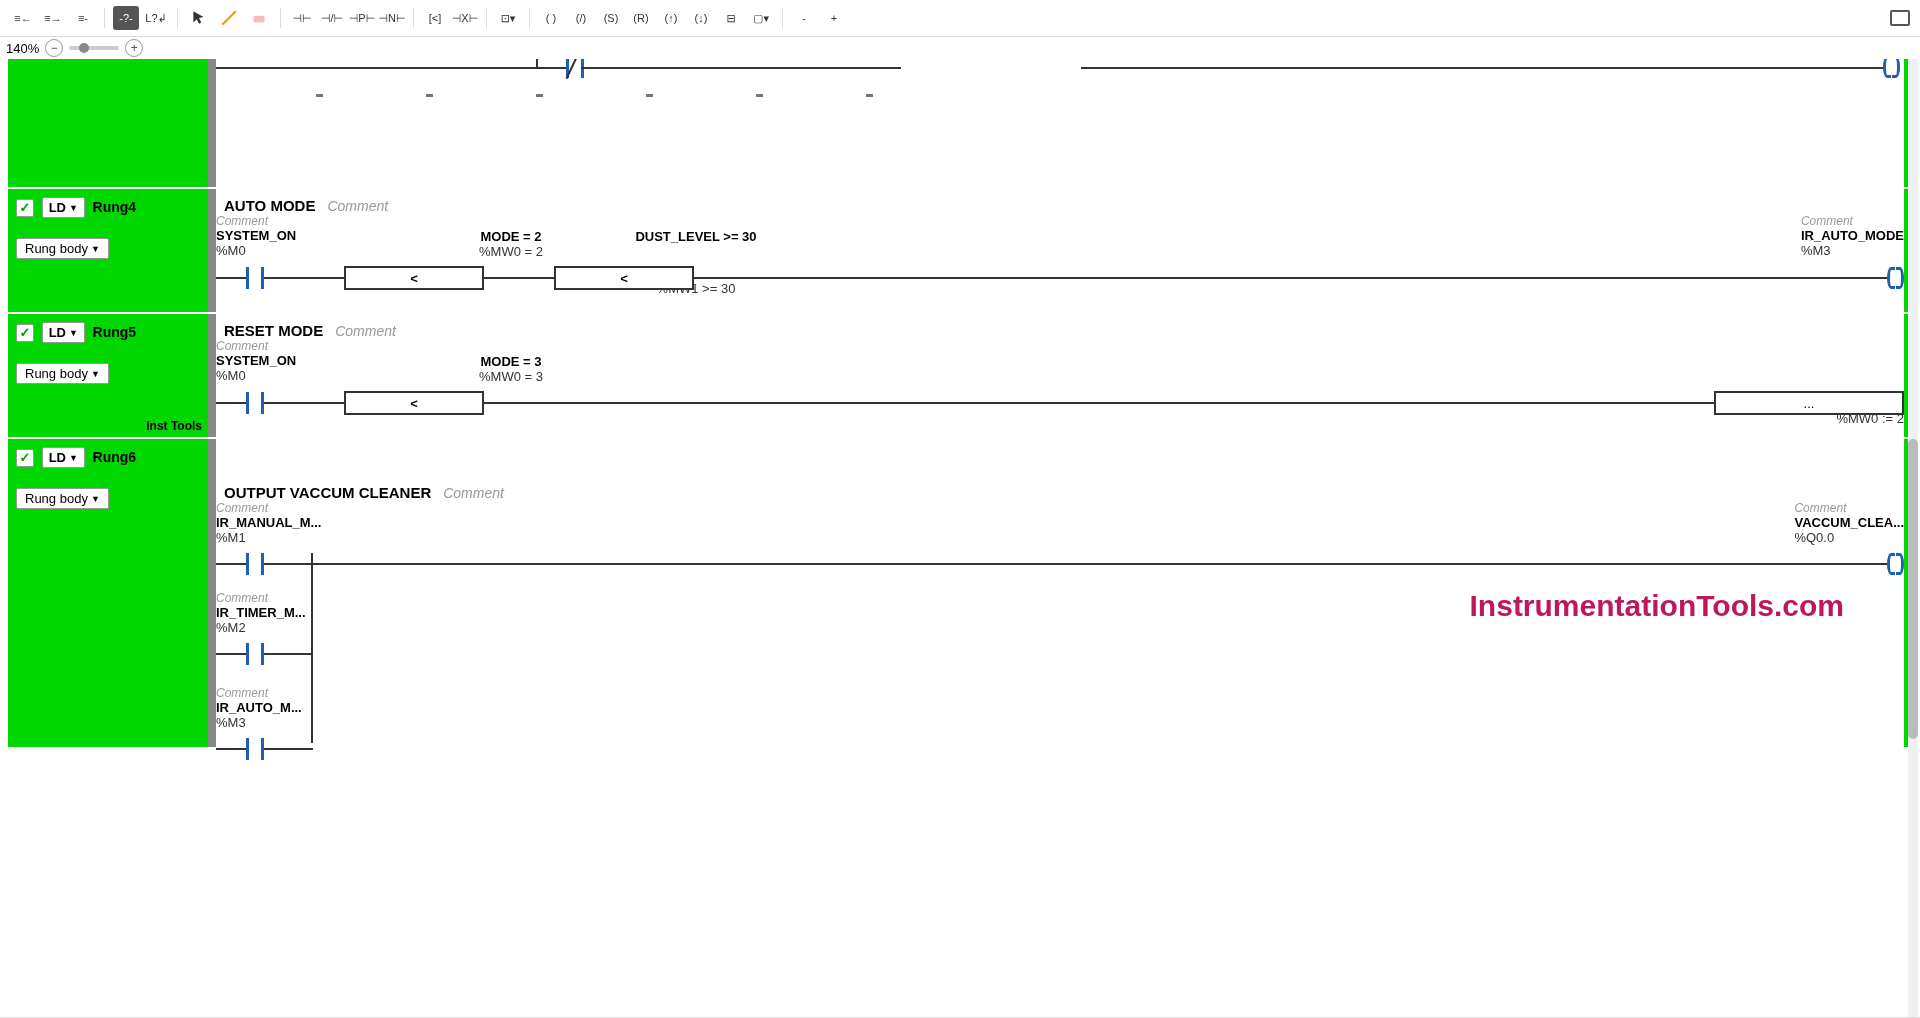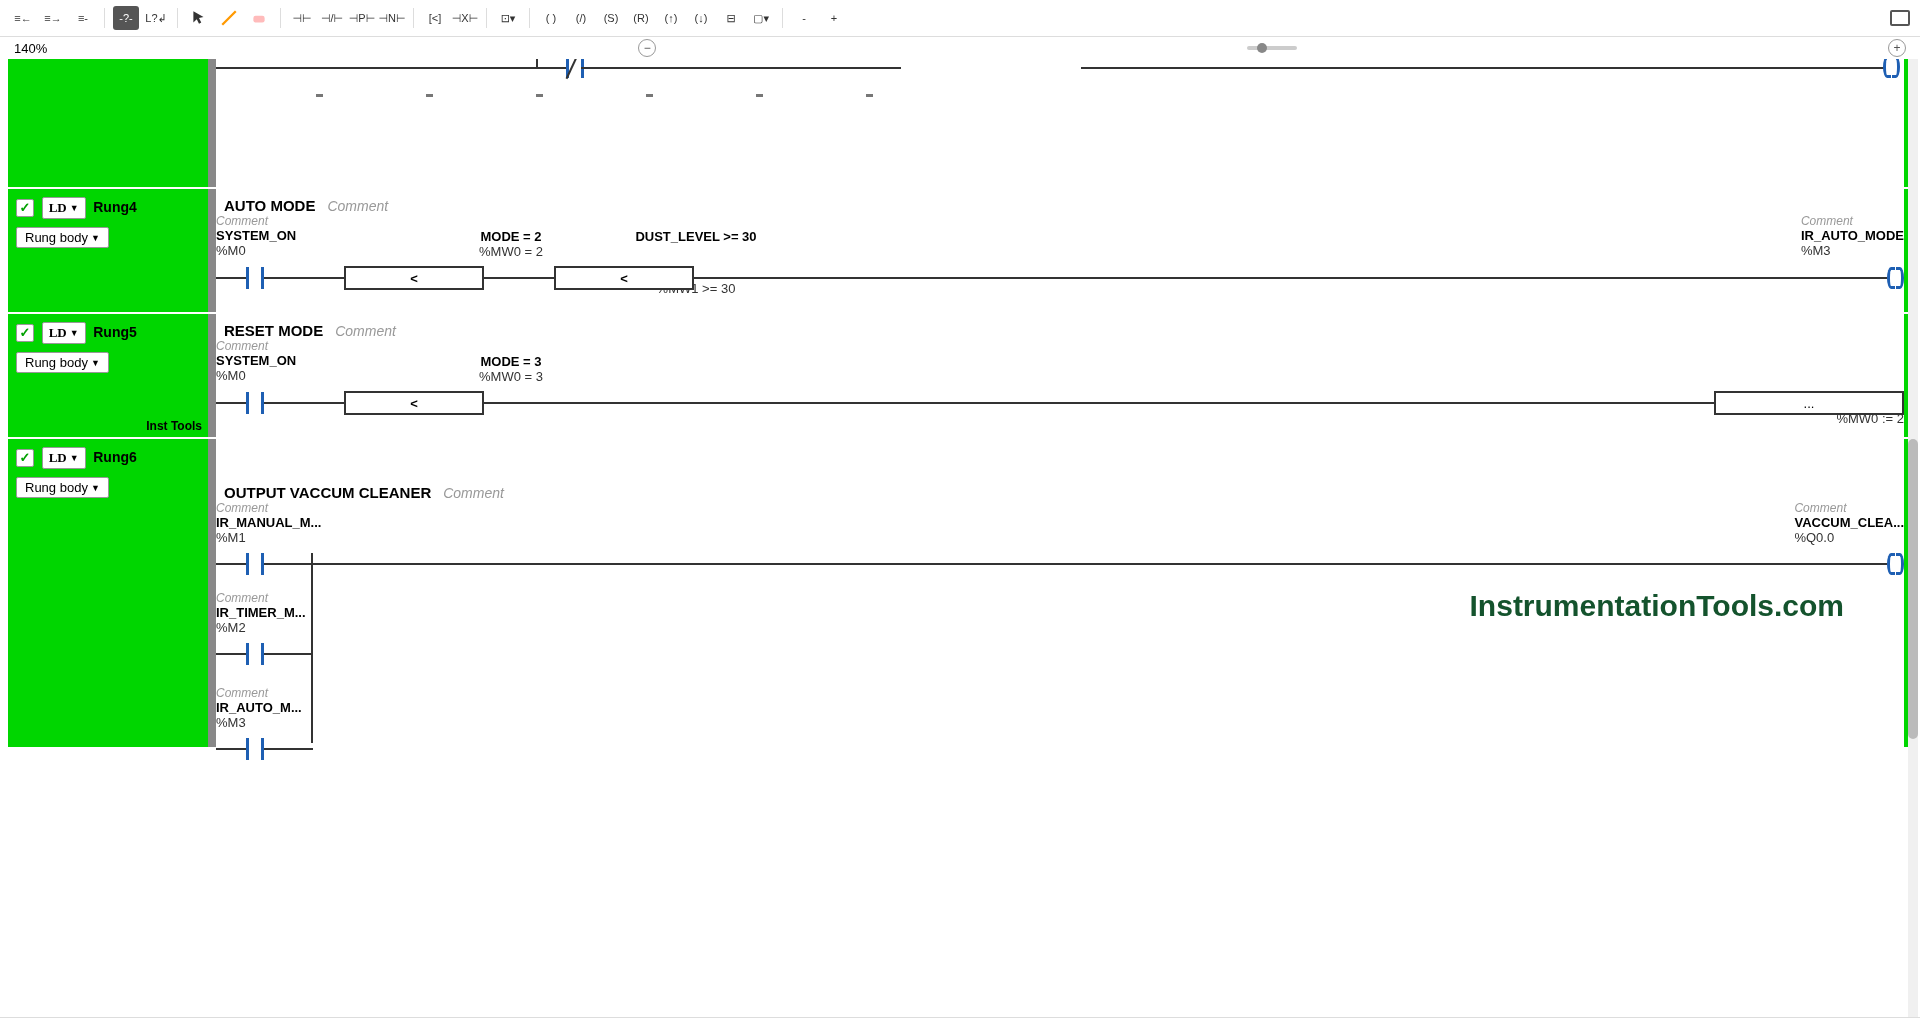--- a/index.html
+++ b/index.html
@@ -15,24 +15,24 @@
 .zoom-slider { width: 50px; height: 4px; background: #ccc; border-radius: 2px; position: relative; }
 .zoom-slider::after { content: ""; position: absolute; width: 10px; height: 10px; background: #888; border-radius: 50%; top: -3px; left: 10px; }
 .zoom-btn { width: 18px; height: 18px; border: 1px solid #999; border-radius: 50%; display: inline-flex; align-items: center; justify-content: center; font-size: 12px; color: #555; cursor: pointer; background: #fff; }
 .expand-btn { width: 20px; height: 16px; border: 2px solid #555; border-radius: 2px; cursor: pointer; }
 
 
 .editor { position: relative; height: calc(100vh - 60px); overflow: hidden; background: #fff; padding: 0 8px; }
 .rung-row { display: flex; border-bottom: 2px solid #fff; }
 .rung-side { width: 200px; background: #00d600; padding: 8px; position: relative; flex-shrink: 0; }
 .rung-check { display: inline-flex; align-items: center; justify-content: center; width: 18px; height: 18px; background: #fff; border: 1px solid #999; border-radius: 2px; color: #00a000; font-weight: bold; margin-right: 4px; }
-.ld-btn { display: inline-flex; align-items: center; padding: 2px 6px; background: #fff; border: 1px solid #999; border-radius: 2px; font-weight: bold; font-size: 13px; font-family: Liberation Serif, serif; }
+.ld-btn { display: inline-flex; align-items: center; padding: 2px 6px; background: #fff; border: 1px solid #999; border-radius: 2px; font-weight: bold; font-size: 13px; }
 .ld-btn::after { content: "▼"; font-size: 9px; margin-left: 3px; }
 .rung-name { font-weight: bold; color: #000; margin-left: 4px; font-size: 14px; }
-.rung-body-btn { display: inline-flex; align-items: center; padding: 2px 8px; background: #fff; border: 1px solid #999; border-radius: 2px; font-size: 13px; margin-top: 8px; }
+.rung-body-btn { display: inline-flex; align-items: center; padding: 2px 8px; background: #fff; border: 1px solid #999; border-radius: 2px; font-size: 13px; margin-top: 20px; }
 .rung-body-btn::after { content: "▼"; font-size: 9px; margin-left: 3px; }
 .inst-tools { position: absolute; bottom: 4px; right: 6px; font-weight: bold; font-size: 12px; }
 .rung-rail { width: 8px; background: #00d600; flex-shrink: 0; }
 .rung-rail.dark { background: #888; }
 .rung-content { flex: 1; position: relative; background: #fff; padding: 8px 0; min-height: 120px; }
 
 
 .rung-title { font-weight: bold; font-size: 15px; padding-left: 8px; }
 .rung-comment-placeholder { font-style: italic; color: #999; font-size: 14px; margin-left: 12px; }
 .el-comment { font-style: italic; color: #999; font-size: 12px; }
@@ -47,21 +47,21 @@
 .coil-arc { width: 8px; height: 22px; border: 3px solid #1e5fb3; border-radius: 50%; }
 .coil-arc.left { border-right: none; border-top-right-radius: 0; border-bottom-right-radius: 0; border-width: 3px 0 3px 3px; }
 .coil-arc.right { border-left: none; border-top-left-radius: 0; border-bottom-left-radius: 0; border-width: 3px 3px 3px 0; }
 .compare-box { border: 2px solid #333; min-width: 140px; height: 24px; display: flex; align-items: center; justify-content: center; font-weight: bold; background: #fff; }
 .op-box { border: 2px solid #333; min-width: 190px; height: 24px; display: flex; align-items: center; justify-content: center; background: #fff; }
 .element-stack { display: flex; flex-direction: column; align-items: center; position: absolute; }
 .element-stack .el-comment, .element-stack .el-label, .element-stack .el-addr { white-space: nowrap; }
 .dot { position: absolute; width: 7px; height: 3px; background: #777; }
 .timer-box { border: 2px solid #333; width: 180px; padding: 8px 12px; position: absolute; background: #fff; }
 .timer-box .io-label { font-weight: bold; position: absolute; font-size: 13px; }
-.watermark { position: absolute; right: 60px; top: 150px; font-size: 30px; font-weight: bold; color: #14532d; pointer-events: none; z-index: 5; }
+.watermark { position: absolute; right: 60px; top: 150px; font-size: 30px; font-weight: bold; color: #be185d; pointer-events: none; z-index: 5; }
 .bottom-bar { display: flex; justify-content: center; align-items: center; padding: 2px; border-top: 1px solid #ddd; gap: 4px; background: #fff; }
 .scroll-track { position: absolute; right: 2px; top: 0; width: 10px; height: 100%; background: #f0f0f0; }
 .scroll-thumb { width: 10px; background: #bbb; border-radius: 5px; position: absolute; }
 </style>
 </head>
 <body>
 
 <div class="toolbar">
   <span class="tbtn">≡←</span>
   <span class="tbtn">≡→</span>
@@ -105,21 +105,21 @@
   <span class="tbtn">⊟</span>
   <span class="tbtn">▢▾</span>
   <span class="tsep"></span>
   <span class="tbtn">-</span>
   <span class="tbtn">+</span>
 
   <div class="zoom-area">
     <span class="expand-btn"></span>
   </div>
 </div>
-<div style="display:flex;justify-content:space-between;align-items:center;padding:2px 14px;gap:6px;">
+<div style="display:flex;justify-content:flex-start;align-items:center;padding:2px 6px;gap:6px;">
   <span style="font-size:13px;">140%</span>
   <span class="zoom-btn">−</span>
   <div class="zoom-slider"></div>
   <span class="zoom-btn">+</span>
 </div>
 
 <div class="editor">
 
   <div class="rung-row" style="height:130px;">
     <div class="rung-side"></div>

